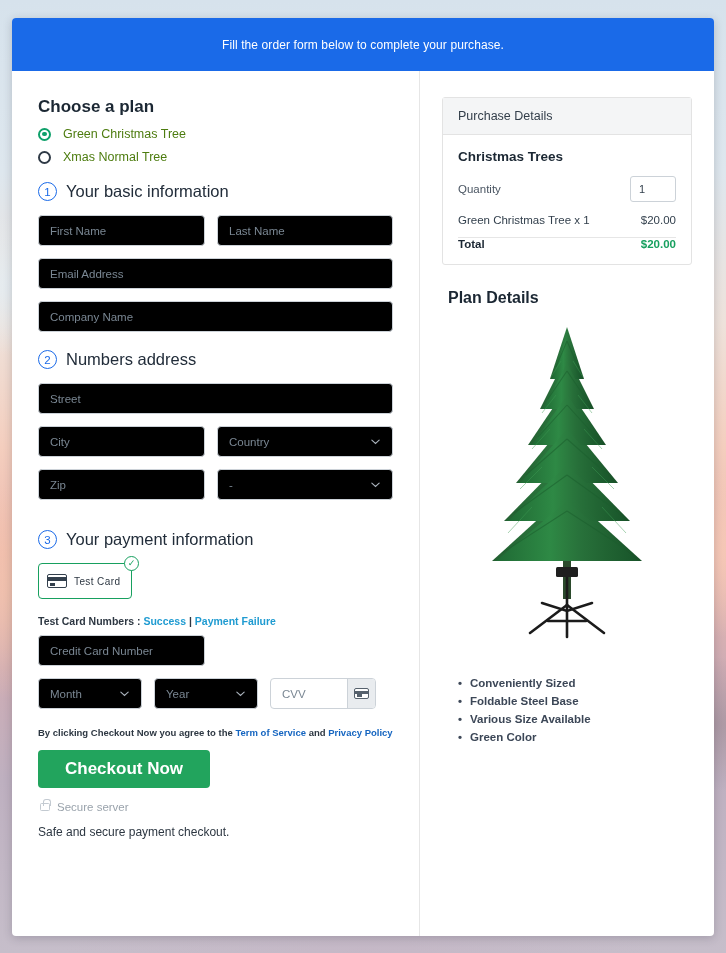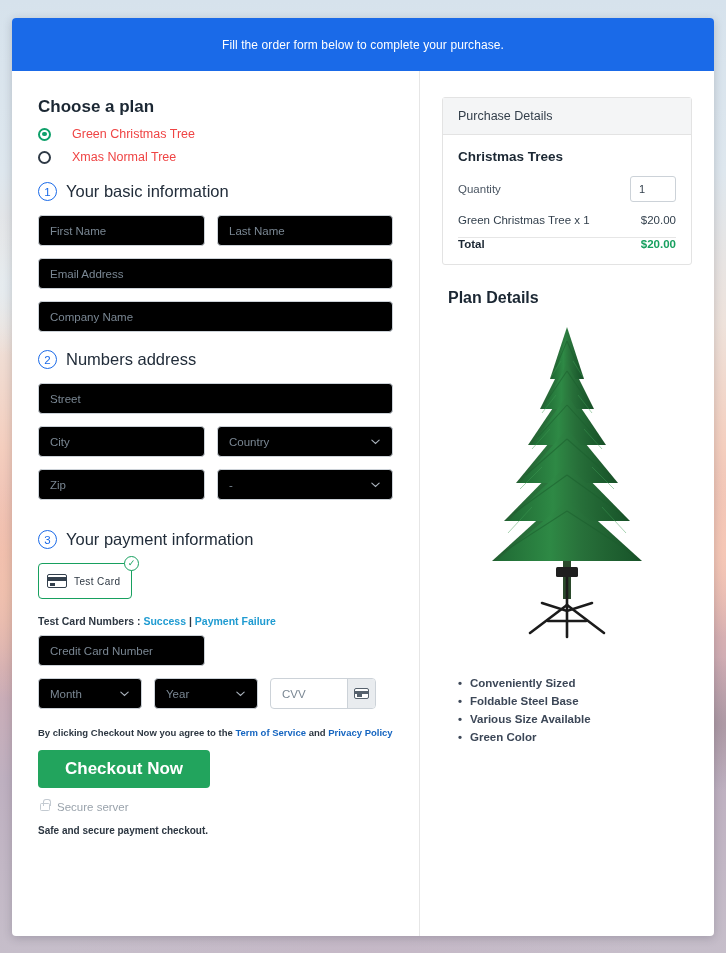--- a/index.html
+++ b/index.html
@@ -108,24 +108,24 @@
   }
   .step-label {
     font-size: 16.5px;
     color: #222d3a;
   }
 
   
   .radio-row {
     display: flex;
     align-items: center;
-    gap: 21px;
+    gap: 12px;
     margin-bottom: 9px;
     font-size: 12.5px;
-    color: #ef4444;
+    color: #4d7c0f;
   }
   .radio-dot {
     width: 13px; height: 13px;
     border-radius: 50%;
     border: 2px solid #2f3a46;
     flex: 0 0 auto;
     position: relative;
   }
   .radio-dot.on {
     border-color: #0ea06a;
@@ -276,23 +276,23 @@
   .lock::before {
     content: "";
     position: absolute;
     left: 2px; top: -5px;
     width: 6px; height: 6px;
     border: 1.4px solid #c3cad1;
     border-bottom: none;
     border-radius: 3px 3px 0 0;
   }
   .safe-note {
-    font-size: 10px;
+    font-size: 12px;
     color: #2d3742;
-    font-weight: bold;
+    font-weight: normal;
   }
 
   
   .purchase-box {
     border: 1px solid #e3e3e3;
     border-radius: 3px;
     margin-bottom: 24px;
   }
   .pb-head {
     background: #f4f5f6;

